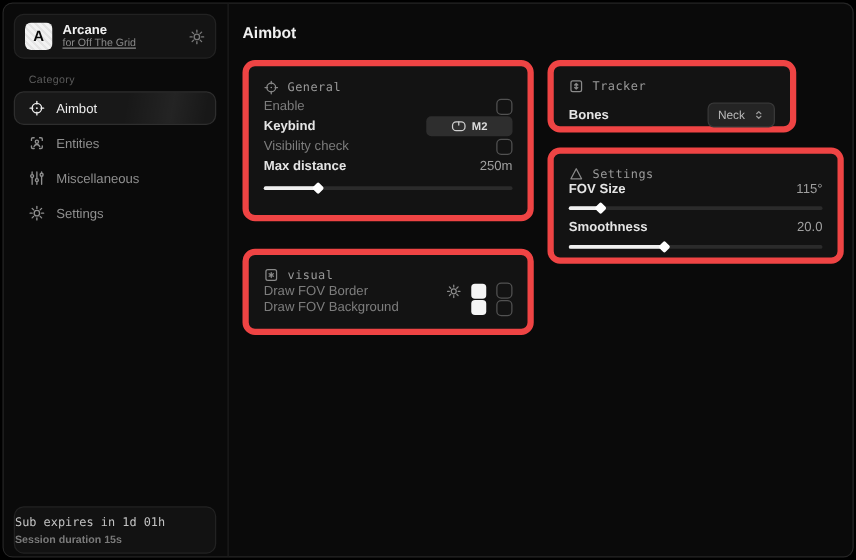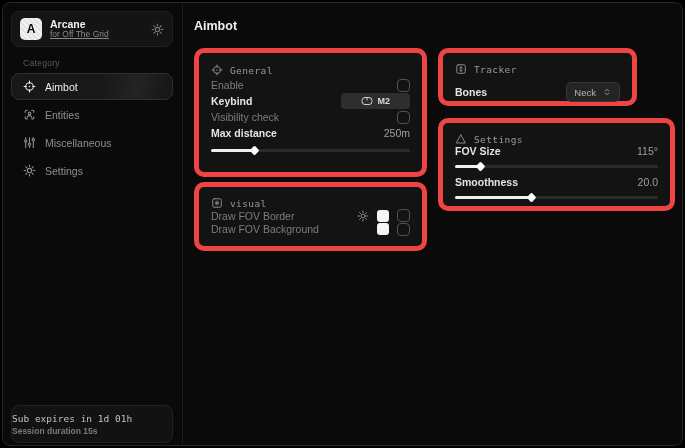--- a/index.html
+++ b/index.html
@@ -33,21 +33,21 @@
   .footer-line1{font-family:"DejaVu Sans Mono","Liberation Mono",monospace;font-size:9.5px;color:#c2c2c2;}
   .footer-line2{font-size:8.5px;color:#7a7a7a;font-weight:700;}
 
   
   .main{position:absolute;left:180px;top:0;right:0;bottom:0;}
   .page-title{position:absolute;left:11px;top:16px;font-size:12.5px;font-weight:700;color:#f0f0f0;}
 
   .card{position:absolute;background:#131313;border:5px solid #ef4444;border-radius:10px;box-sizing:border-box;
         padding:10px 12px;display:flex;flex-direction:column;}
   .card-general{left:11px;top:45px;width:233px;height:129px;}
-  .card-visual{left:11px;top:179px;width:233px;height:69px;}
+  .card-visual{left:11px;top:196px;width:233px;height:69px;}
   .card-tracker{left:255px;top:45px;width:199px;height:58px;}
   .card-accuracy{left:255px;top:115px;width:237px;height:93px;}
 
   .card-head{display:flex;align-items:center;gap:7px;color:#9a9a9a;height:14px;}
   .card-head .htxt{font-family:"DejaVu Sans Mono","Liberation Mono",monospace;font-size:9.5px;letter-spacing:.4px;}
   .card-head .hicon{display:flex;color:#8a8a8a;}
 
   .row{display:flex;align-items:center;justify-content:space-between;height:16px;margin-top:0;}
   .row .lbl{font-size:10.5px;}
   .lbl.bright{color:#e4e4e4;font-weight:600;}

